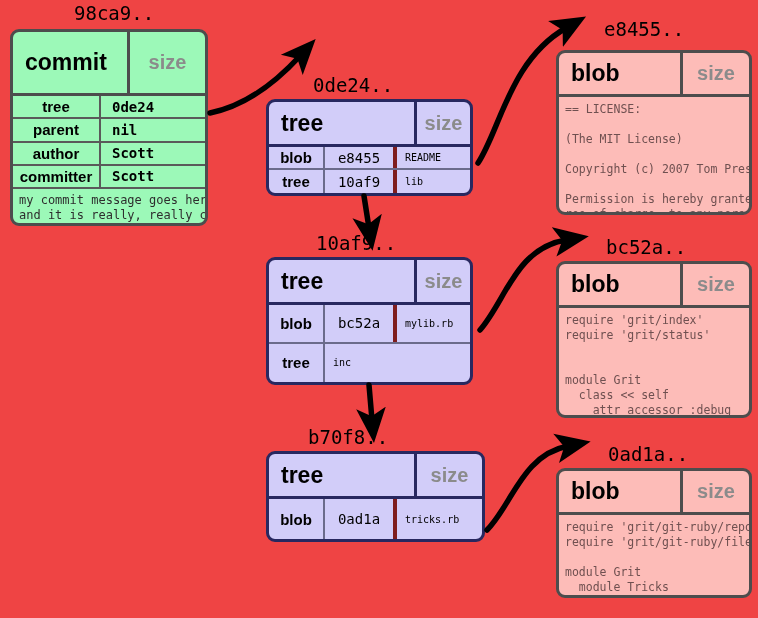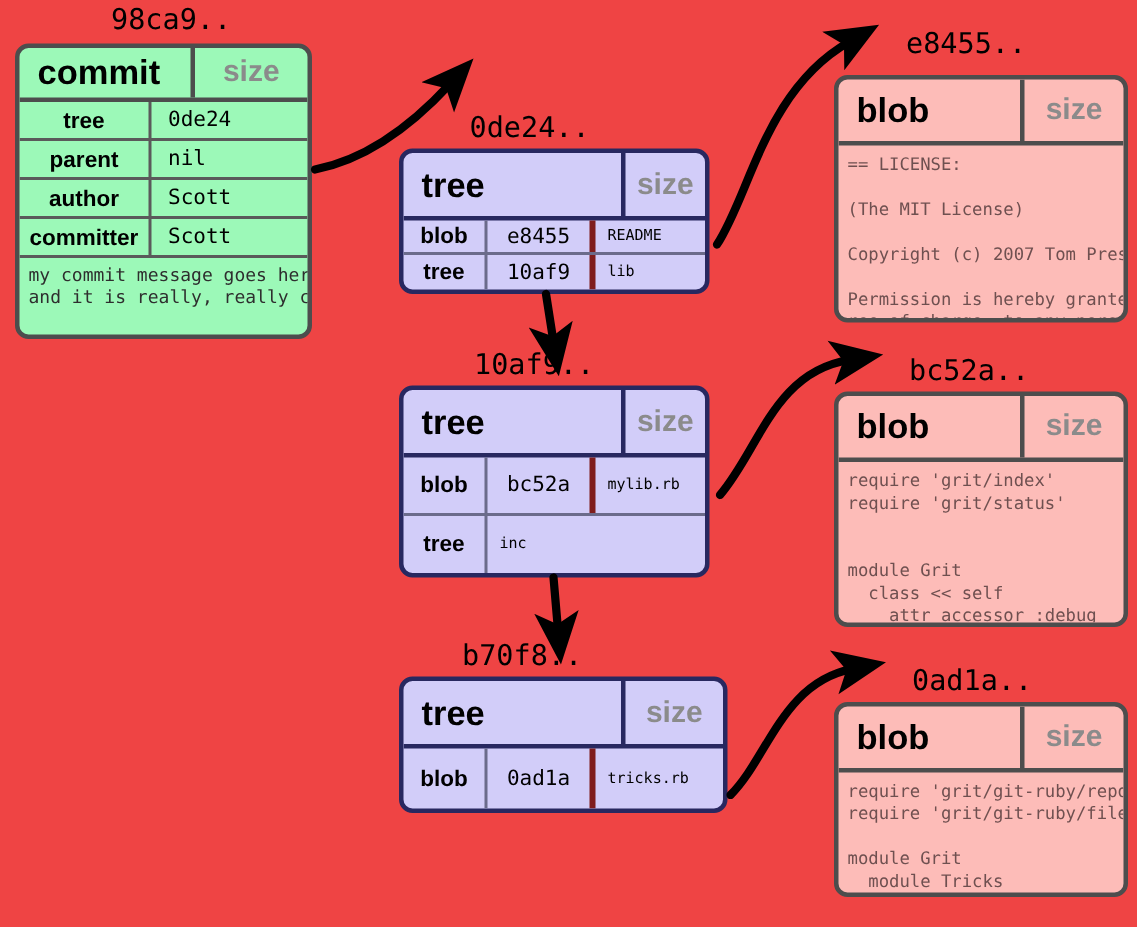--- a/index.html
+++ b/index.html
@@ -69,21 +69,21 @@
     display: flex;
     align-items: center;
     justify-content: center;
     box-sizing: border-box;
   }
   
   .commit {
     background: #9cf9b8;
     border: 3px solid #4d4d4d;
   }
-  .commit .hdr { height: 36px; border-bottom: 3px solid #4d4d4d; }
+  .commit .hdr { height: 64px; border-bottom: 3px solid #4d4d4d; }
   .commit .hdr .type { flex: 0 0 117px; border-right: 3px solid #4d4d4d; }
   .commit .hdr .size { flex: 1 1 auto; }
   .commit .frow {
     display: flex;
     height: 26px;
     border-bottom: 2px solid #5a5a5a;
     box-sizing: border-box;
   }
   .commit .frow .k {
     flex: 0 0 88px;
@@ -98,20 +98,21 @@
   }
   .commit .frow .v {
     flex: 1 1 auto;
     font-family: "DejaVu Sans Mono", monospace;
     font-size: 14px;
     color: #000;
     display: flex;
     align-items: center;
     padding-left: 11px;
     box-sizing: border-box;
+    font-weight: bold;
   }
   .commit .msg {
     flex: 1 1 auto;
     font-family: "DejaVu Sans Mono", monospace;
     font-size: 12px;
     line-height: 15px;
     color: #2e2e2e;
     padding: 4px 0 0 6px;
     box-sizing: border-box;
     white-space: pre;

